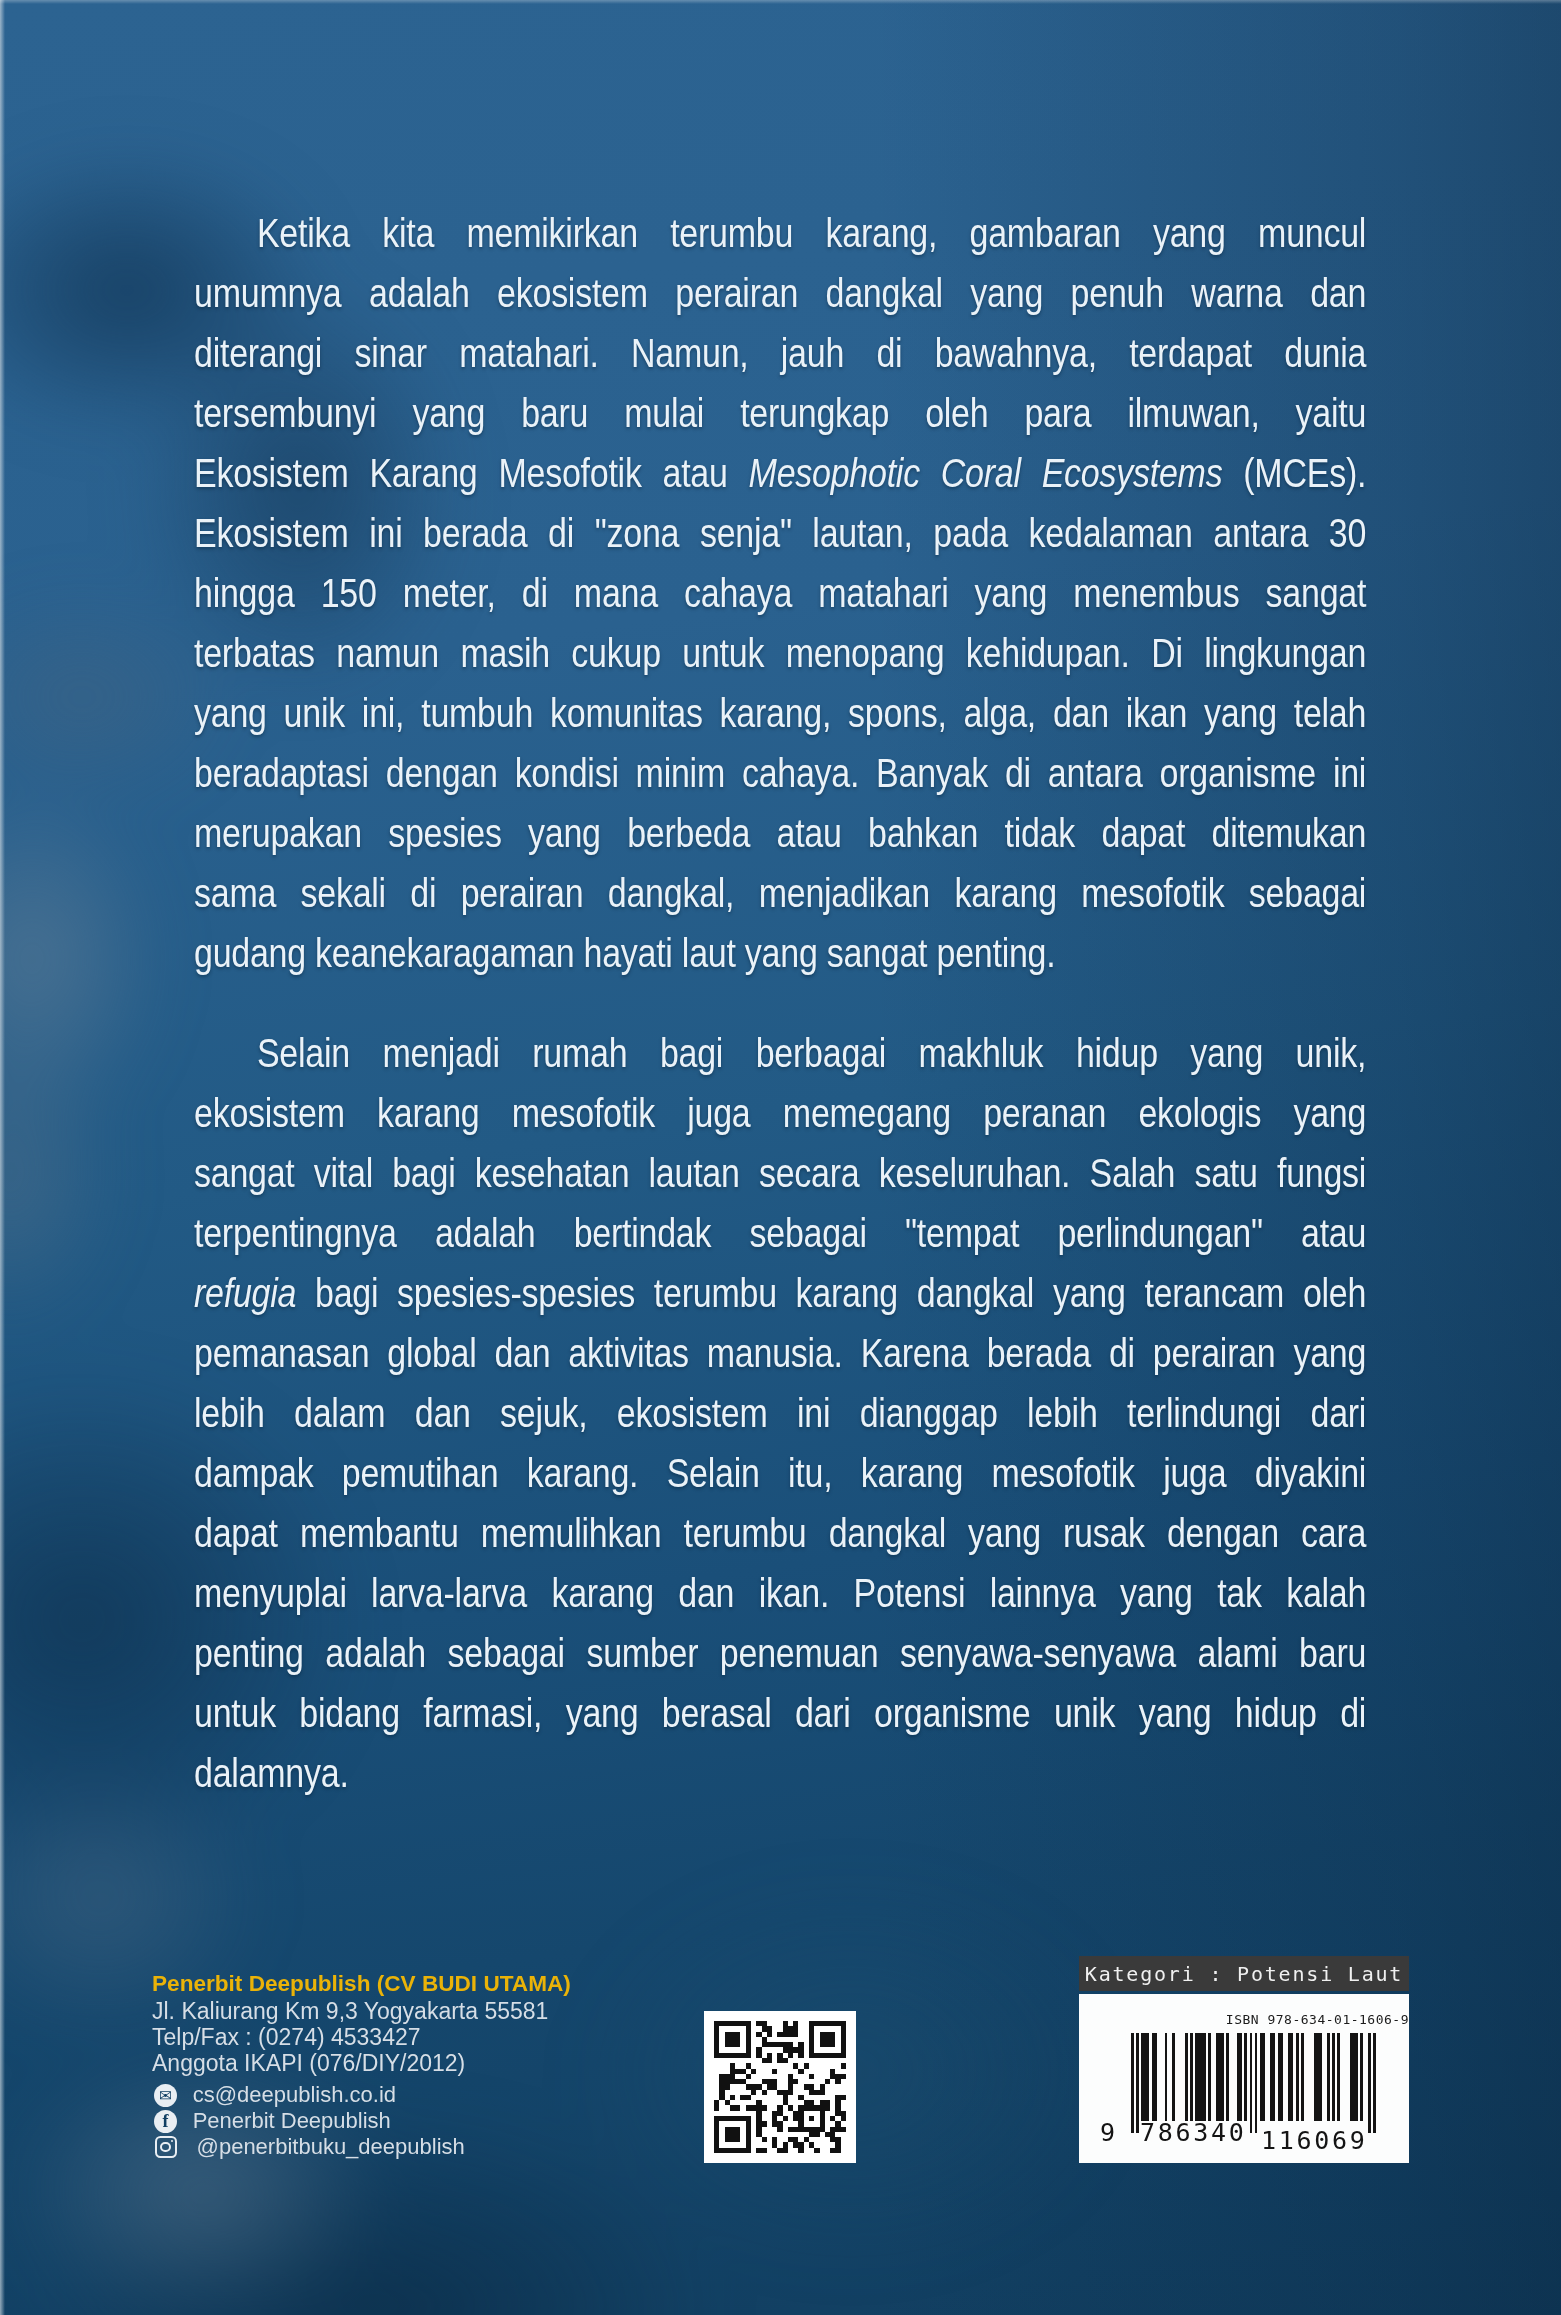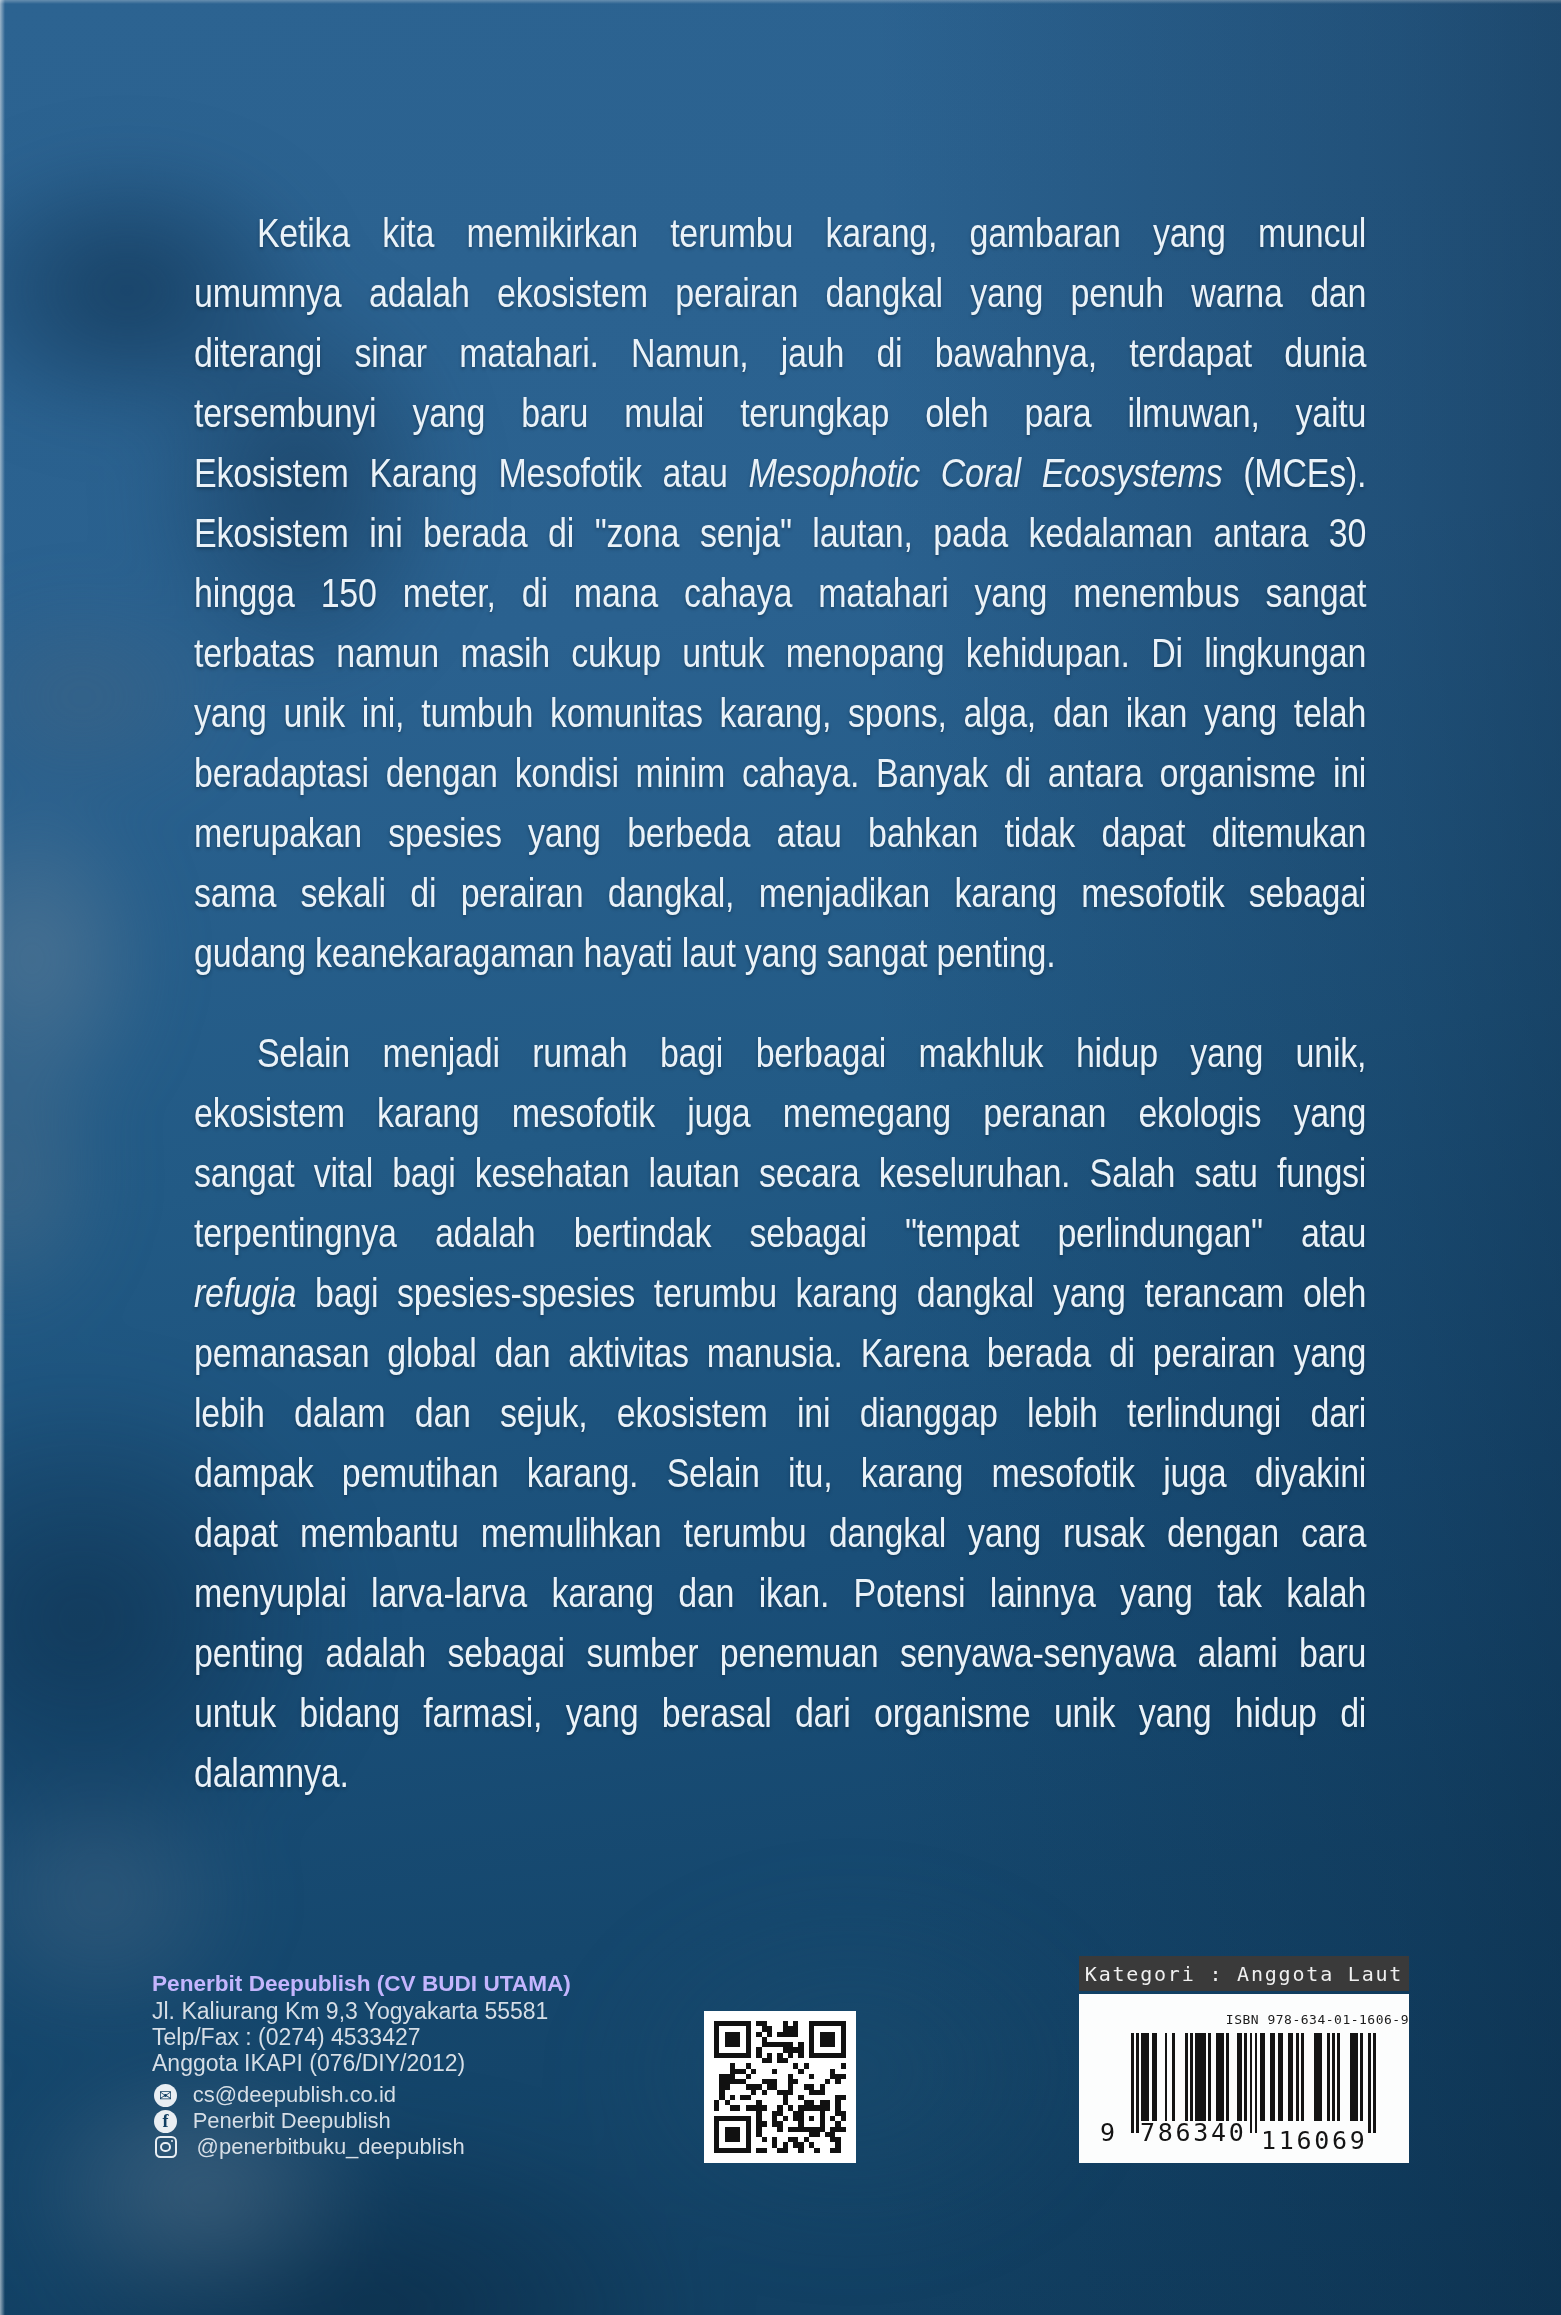--- a/index.html
+++ b/index.html
@@ -44,21 +44,21 @@
     text-shadow:0 1.8px 3.6px rgba(2,28,50,.45);
   }
   .para+.para{margin-top:40px;}
   .line{height:60px;line-height:60px;text-align:justify;text-align-last:justify;white-space:nowrap;}
   .line.lastline{text-align-last:left;}
   .line.first{padding-left:74px;}
   .line em{font-style:italic;}
 
   
   .publisher{position:absolute;left:152px;top:1970px;width:579px;color:#d6dee6;}
-  .pub-title{font-weight:bold;font-size:22.6px;line-height:28px;color:#c4b5fd;}
+  .pub-title{font-weight:bold;font-size:22.6px;line-height:28px;color:#eab308;}
   .pub-line{font-size:23px;line-height:26px;}
   .contacts{margin-top:6.3px;}
   .contact-row{display:flex;align-items:center;height:26px;}
   .contact-row .label{font-size:22px;margin-left:15.4px;}
   .c-icon{position:relative;width:23.5px;height:23.5px;flex:0 0 23.5px;margin-left:1.8px;}
   .disc{background:#e9eef3;border-radius:50%;color:#113f63;text-align:center;}
   .icon-email{font-size:15.4px;line-height:23.5px;}
   .icon-fb{font-weight:bold;font-size:18px;line-height:22.6px;font-family:"Liberation Serif",serif;}
   .icon-ig{width:18px;height:18px;flex-basis:18px;margin:2.7px 4.5px 2.7px 2.7px;border:2.3px solid #e9eef3;border-radius:5.4px;}
   .icon-ig::before{content:"";position:absolute;left:3.6px;top:3.6px;width:6.3px;height:6.3px;border:2.3px solid #e9eef3;border-radius:50%;}
@@ -446,21 +446,21 @@
         <rect x="12" y="24" width="1" height="1" fill="#111"></rect>
         <rect x="13" y="24" width="1" height="1" fill="#111"></rect>
         <rect x="16" y="24" width="1" height="1" fill="#111"></rect>
         <rect x="19" y="24" width="1" height="1" fill="#111"></rect>
         <rect x="22" y="24" width="1" height="1" fill="#111"></rect>
         <rect x="23" y="24" width="1" height="1" fill="#111"></rect>
       </svg>
     </div>
 
   <div class="category-bar">
-    <span>Kategori : Anggota Laut</span>
+    <span>Kategori : Potensi Laut</span>
   </div>
   <div class="barcode-box">
     <div class="isbn-text">ISBN 978-634-01-1606-9</div>
     <div class="bc-wrap">
       <div class="bc-bars">
           <span class="bc-m on guard"></span>
           <span class="bc-m guard"></span>
           <span class="bc-m on guard"></span>
           <span class="bc-m"></span>
           <span class="bc-m on"></span>

